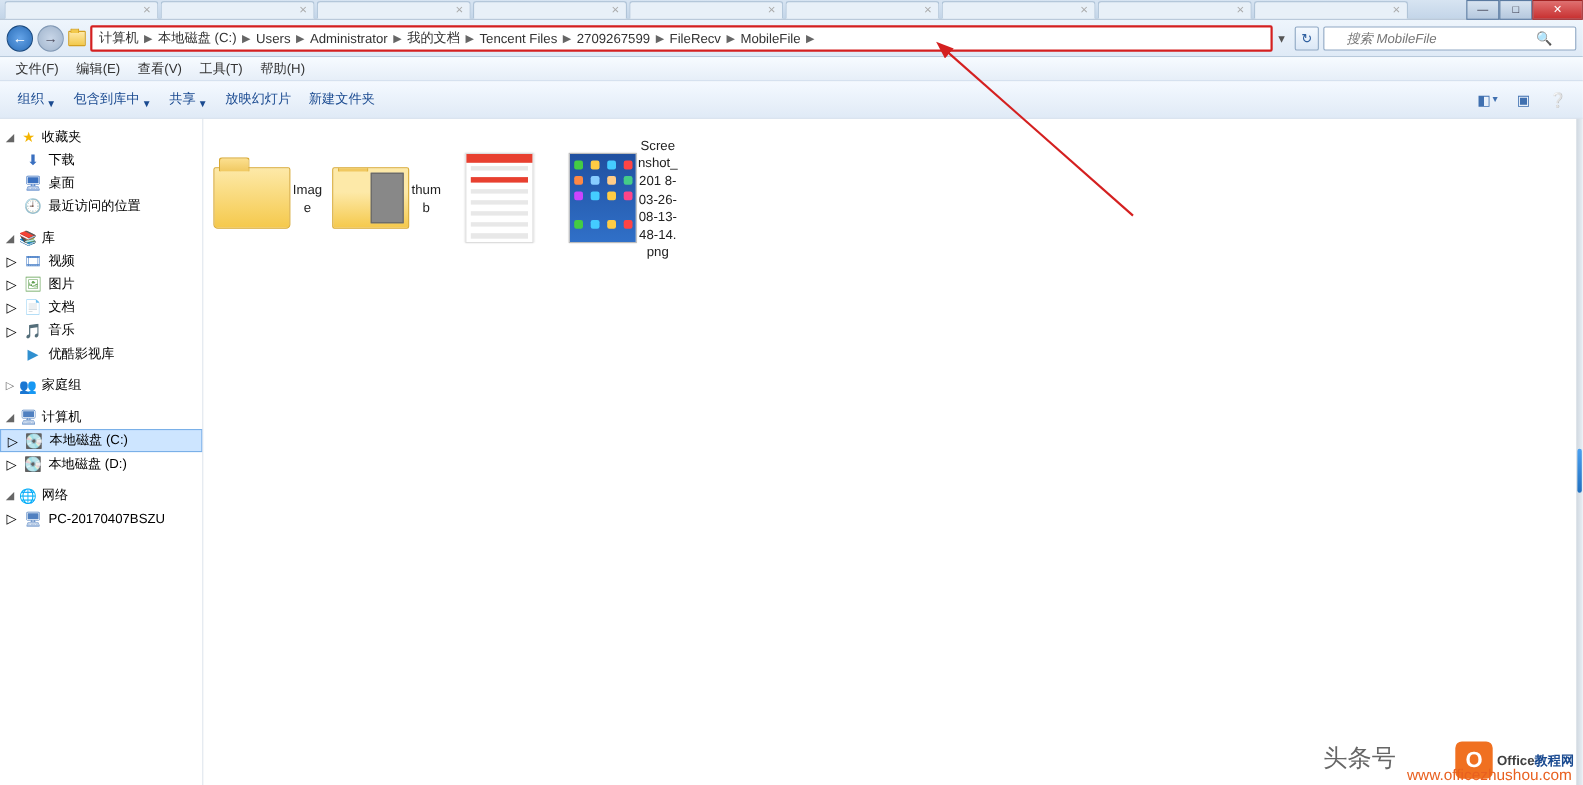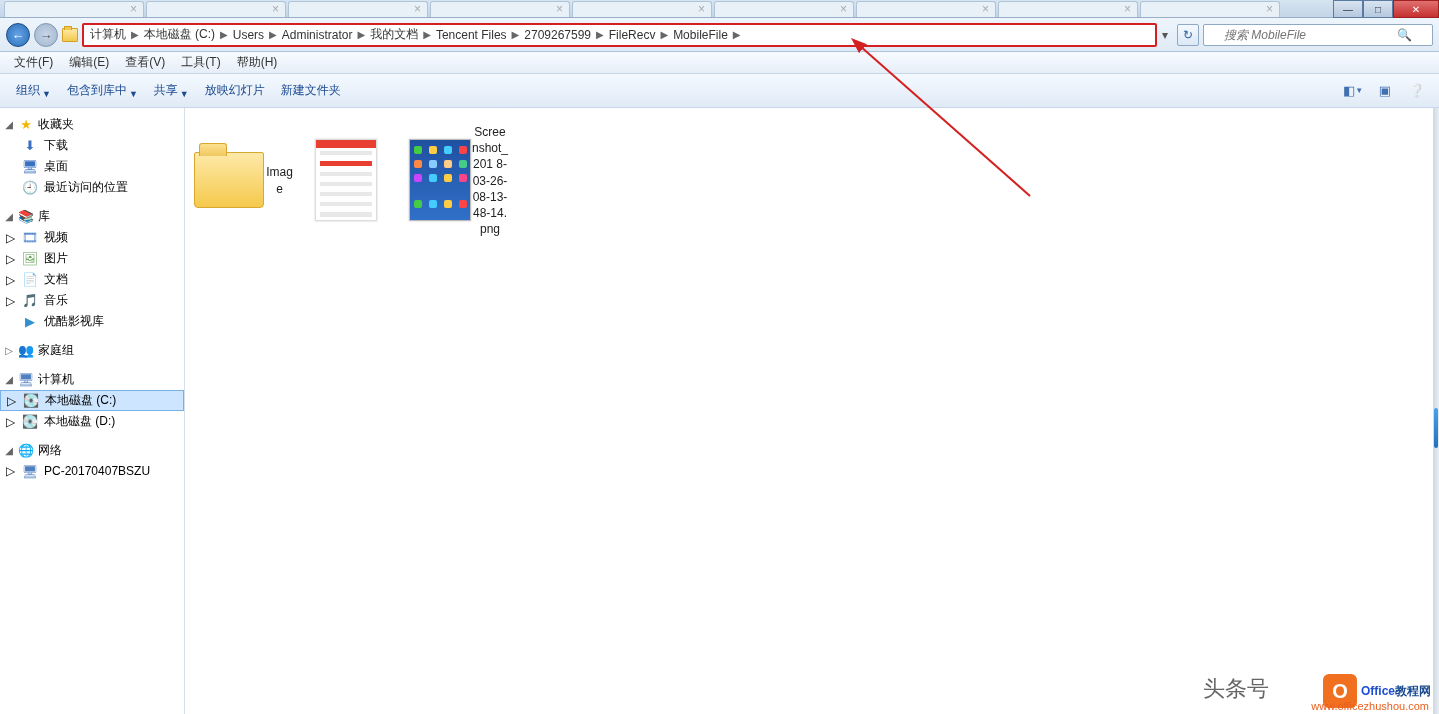--- a/index.html
+++ b/index.html
@@ -87,22 +87,22 @@
 .phone-thumb .app{width:8px;height:8px;border-radius:2px;}
 .file-label { font-size:12px; color:#222; line-height:1.35; word-break:break-all; max-width:104px; padding-top:2px;}
 
 
 .arrow-svg { position:absolute; top: 36px; left: 850px; width: 200px; height: 170px; pointer-events:none; z-index:5;}
 
 
 .watermark { position:absolute; bottom: 6px; right: 8px; font-size: 22px; font-weight:bold; color:#444; display:flex; align-items:center; gap:4px;}
 .wm-logo { width:34px; height:34px; background:#f07020; border-radius:6px; display:flex; align-items:center; justify-content:center; color:#fff; font-size:20px; font-weight:bold;}
 .wm-text { line-height:1;}
-.wm-text .o1{color:#1d4ed8;} .wm-text .o2{color:#1a4a90;}
-.wm-sub { position:absolute; bottom:2px; right:10px; font-size:11px; color:#e86020; font-weight:normal;}
+.wm-text .o1{color:#404040;} .wm-text .o2{color:#1a4a90;}
+.wm-sub { position:absolute; bottom:2px; right:10px; font-size:14px; color:#e86020; font-weight:normal;}
 .headline-wm { position:absolute; bottom:10px; right: 170px; font-size:22px; color:#666; font-weight:500;}
 
 .right-edge { position:absolute; right:0; top:108px; bottom:0; width:6px; background:linear-gradient(90deg,#d0d8e0,#e8eef4);}
 .scroll-handle { position:absolute; right:1px; top:300px; width:4px; height:40px; background:linear-gradient(#4aa0f0,#2070c0); border-radius:2px;}
 </style>
 </head>
 <body>
 
 <div class="tab-strip">
   <div class="browser-tab">
@@ -301,20 +301,28 @@
         </div>
     </div>
   </div>
 
   <div class="content">
     <div class="file-item">
       <div class="file-icon">
           <div class="folder-icon"></div>
         </div>
       <div class="file-label">Image</div>
+    </div>
+    <div class="file-item">
+      <div class="file-icon">
+          <div class="folder-thumb">
+            <div class="inner"></div>
+          </div>
+        </div>
+      <div class="file-label">thumb</div>
     </div>
     <div class="file-item">
       <div class="file-icon">
           <div class="thumb-img ss-thumb">
             <div class="bar"></div>
             <div class="line"></div>
             <div class="line r"></div>
             <div class="line"></div>
             <div class="line"></div>
             <div class="line"></div>

